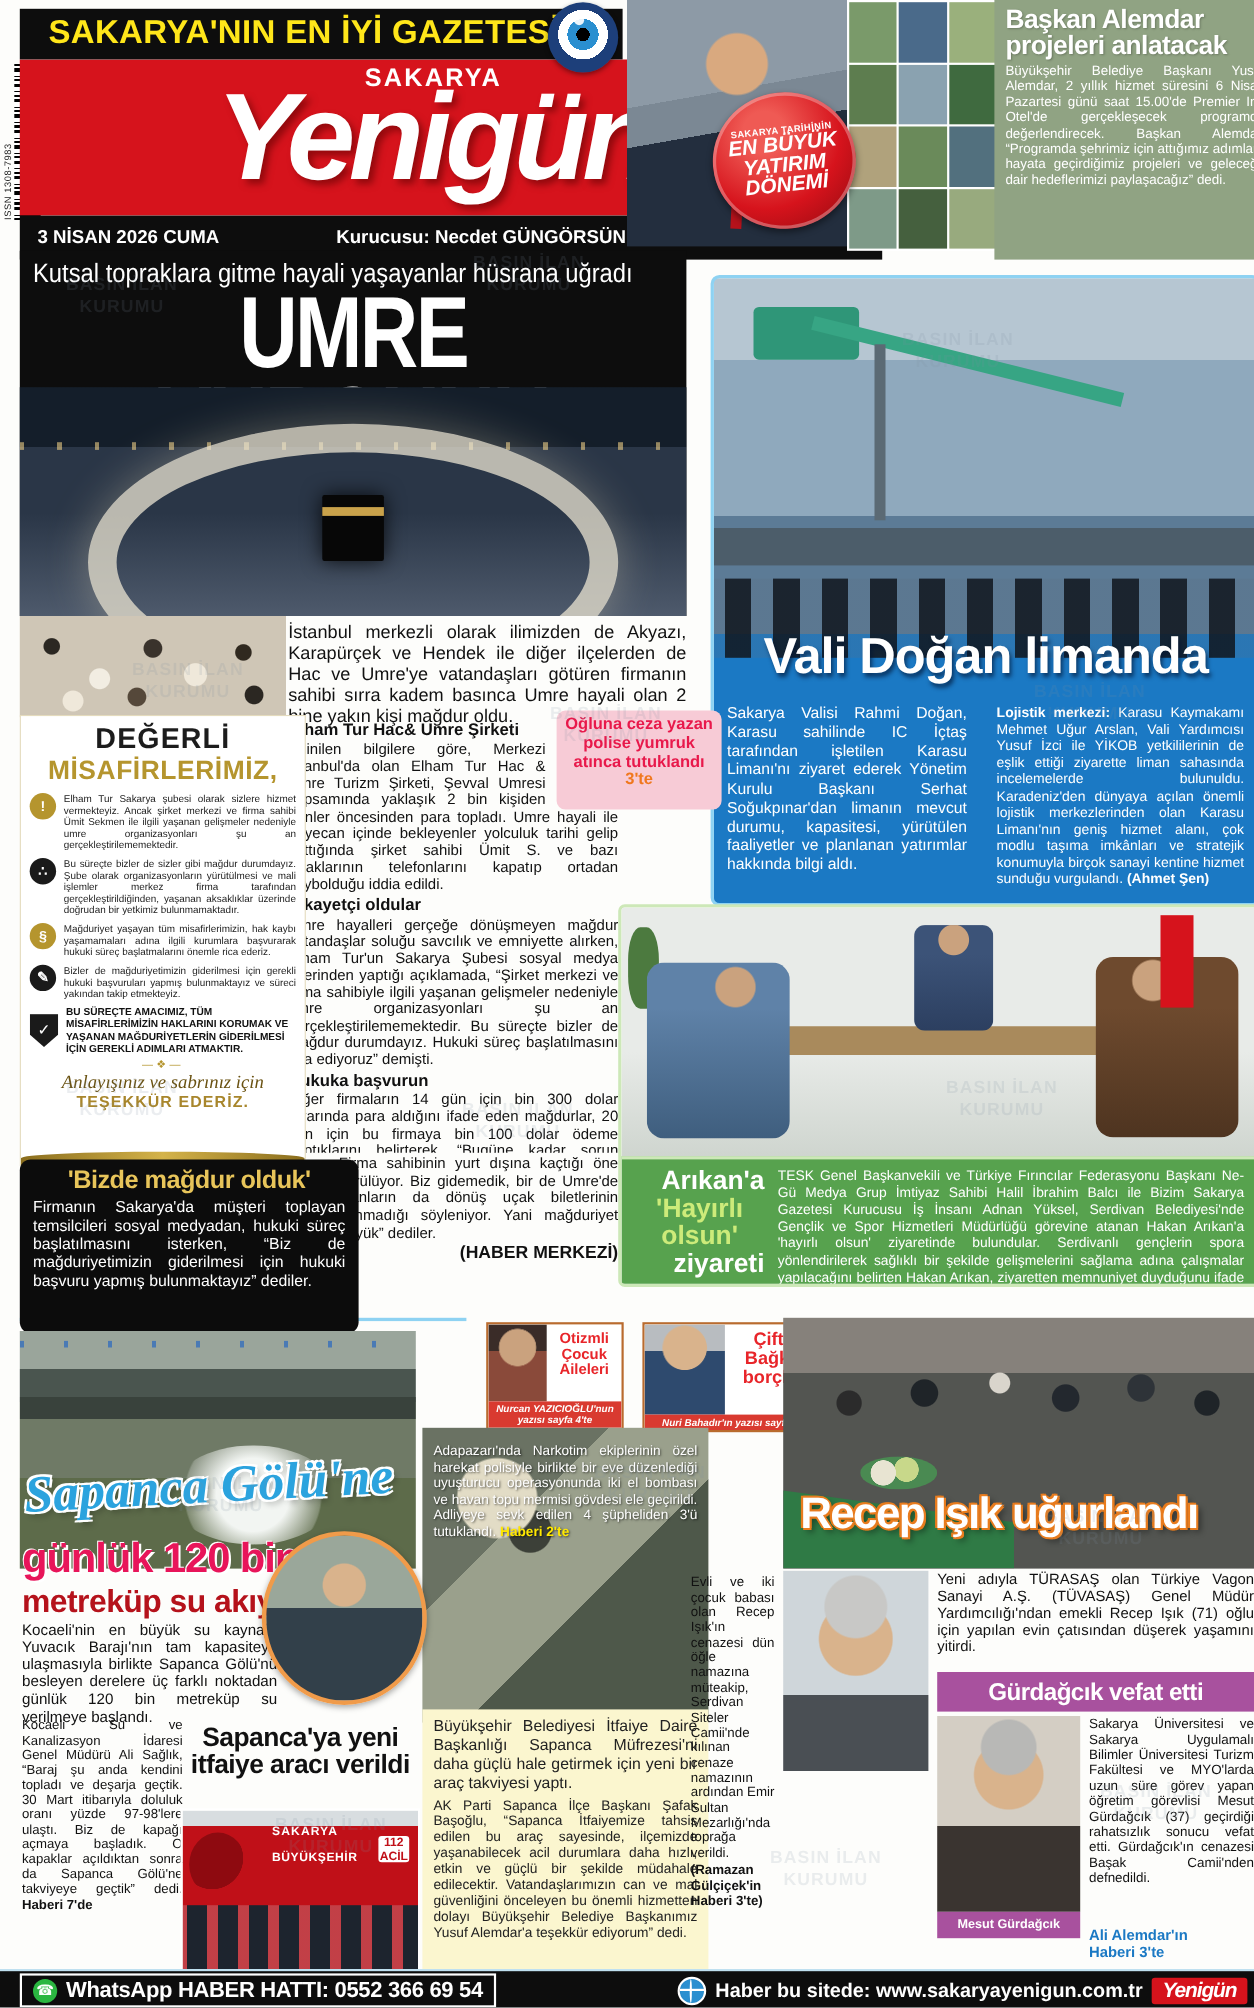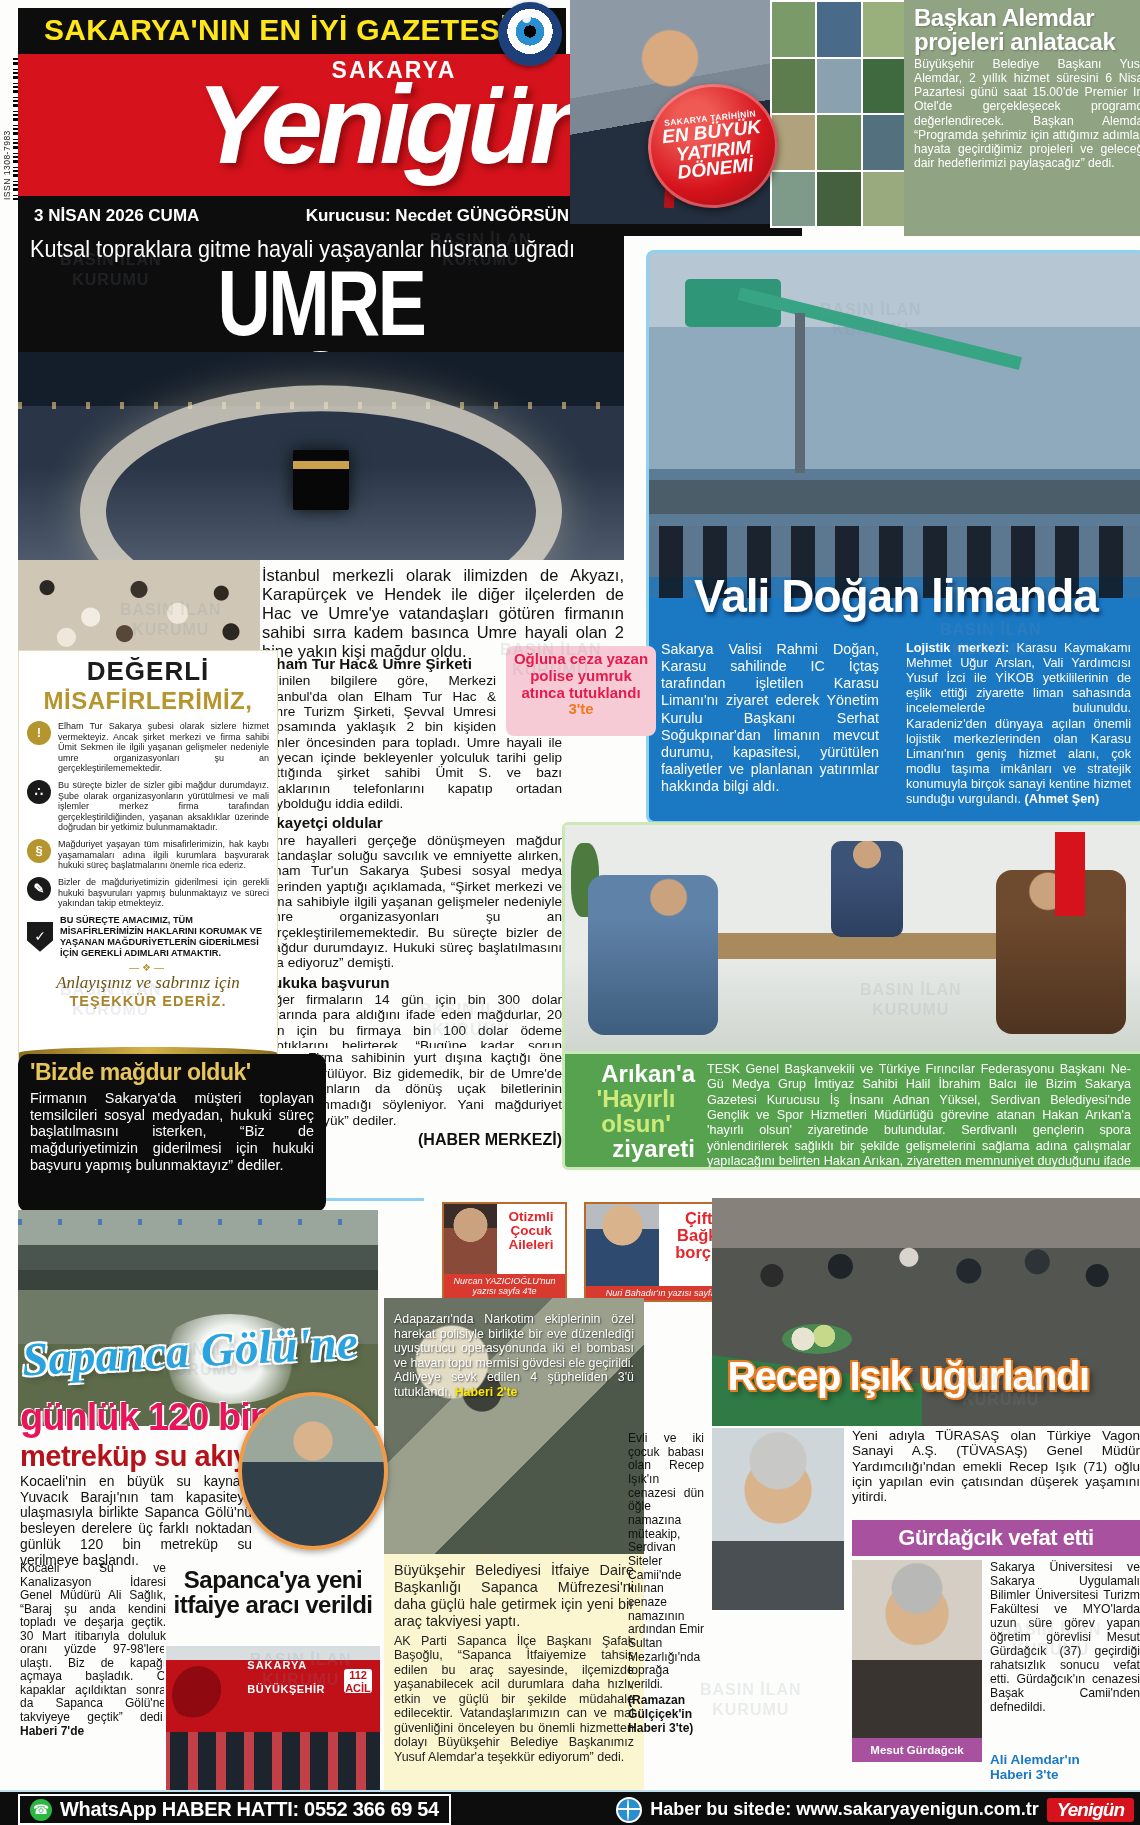--- a/index.html
+++ b/index.html
@@ -135,21 +135,21 @@
      font-size:14px;clip-path:polygon(0 0,100% 0,100% 62%,50% 100%,0 62%);}
   .el-notice-text{font-size:9.2px;font-weight:800;line-height:1.2;color:#111;}
   .el-orn{text-align:center;color:#b5952e;font-size:10px;margin-top:3px;letter-spacing:3px;}
   .el-script{text-align:center;font-family:"Liberation Serif",serif;font-style:italic;font-size:17px;color:#6a5212;}
   .el-thanks{text-align:center;font-weight:900;font-size:14.5px;color:#a8862c;letter-spacing:1px;}
   .el-gold{position:absolute;bottom:0;left:0;right:0;height:12px;
      background:linear-gradient(90deg,#8a6d1d,#d4b34a,#8a6d1d);border-radius:100% 100% 0 0/100% 100% 0 0;}
 
   
   .bizde{left:18px;top:1054px;width:284px;height:144px;background:#0c0c0c;border-radius:10px;padding:7px 12px;}
-  .bz-head{color:#e8c55a;font-size:23px;font-weight:900;text-align:left;letter-spacing:-.5px;line-height:1;}
+  .bz-head{color:#e8c55a;font-size:23px;font-weight:900;text-align:center;letter-spacing:-.5px;line-height:1;}
   .bz-body{color:#fff;font-size:14.4px;line-height:1.16;margin-top:6px;}
 
   
   .arikan{left:562px;top:822px;width:578px;height:342px;border:3px solid #cde8b8;border-radius:6px;
      overflow:hidden;background:#fff;}
   .ar-photo{position:relative;height:226px;background:linear-gradient(#e8ebe8 0 58%,#cfd5cf 100%);}
   .ar-desk{position:absolute;left:20%;right:8%;top:48%;height:26px;background:#a98a5c;border-radius:3px;}
   .ar-man-c{position:absolute;left:46%;top:7%;width:72px;height:96px;border-radius:10px;
      background:radial-gradient(circle at 50% 14%,#caa27e 0 15%,transparent 16%),linear-gradient(#3c5378 28%,#2c3f60 100%);}
   .ar-chair-l{position:absolute;left:4%;top:22%;width:130px;height:160px;border-radius:16px;
@@ -168,21 +168,21 @@
   .cb1{left:442px;top:1202px;width:121px;height:94px;}
   .cb2{left:584px;top:1202px;width:166px;height:96px;}
   .cb-main{flex:1;display:flex;}
   .cb-photo{width:44%;}
   .cb-photo-w{background:radial-gradient(circle at 50% 30%,#caa27e 0 30%,transparent 31%),
      linear-gradient(#3a2c28 0 34%,#8a4a3a 34% 100%);}
   .cb-photo-m{background:radial-gradient(circle at 50% 26%,#d9b38c 0 28%,transparent 29%),
      linear-gradient(#b8bcc0 0 30%,#2e4a6e 30% 100%);}
   .cb-title{flex:1;color:#e8252a;font-weight:900;text-align:center;line-height:1.03;padding-top:6px;}
   .cb1 .cb-title{font-size:13.5px;} .cb2 .cb-title{font-size:16.5px;}
-  .cb-byline{background:#d93a30;color:#fff;font-size:9px;font-weight:400;font-style:italic;text-align:center;
+  .cb-byline{background:#d93a30;color:#fff;font-size:9px;font-weight:700;font-style:italic;text-align:center;
      padding:2px 1px;line-height:1.12;}
 
   
   .canal{left:18px;top:1210px;width:360px;height:216px;overflow:hidden;
      background:linear-gradient(#9aa59b 0 16%,#4a554f 16% 30%,#6f7a66 30% 62%,#5d6b4a 62% 100%);}
   .canal-rail{left:0;top:4%;width:100%;height:6px;
      background:repeating-linear-gradient(90deg,#4a7ab5 0 4px,transparent 4px 40px);}
   .canal-bridge{left:0;top:28%;width:100%;height:20px;background:#39423c;}
   .canal-foam{left:38%;top:48%;width:150px;height:90px;border-radius:50%;
      background:radial-gradient(circle,#f2f5f2 0 38%,rgba(242,245,242,.25) 70%,transparent 72%);}

